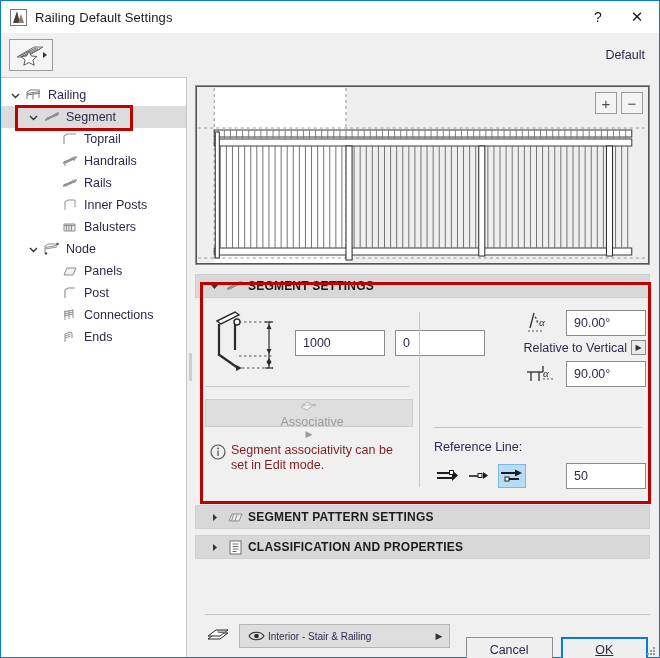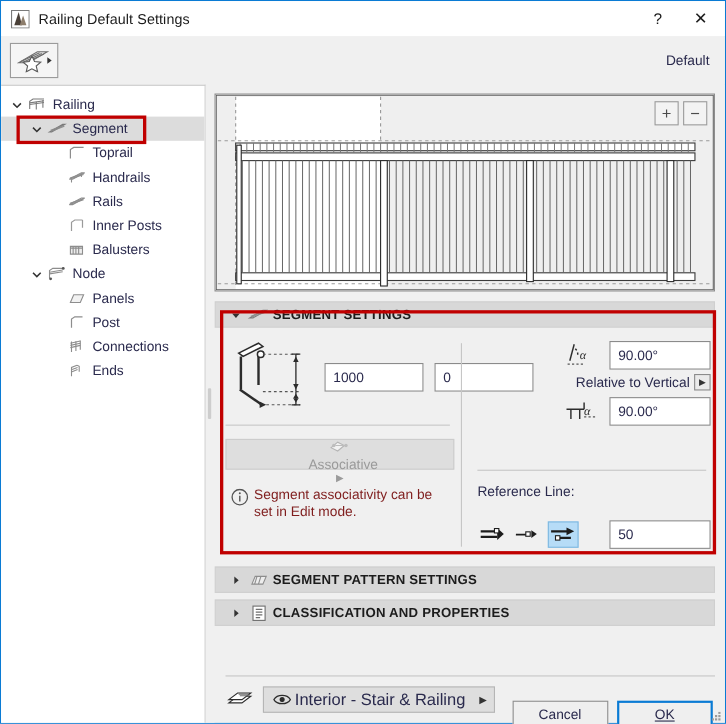--- a/index.html
+++ b/index.html
@@ -109,21 +109,21 @@
   .pdivider { width:1px; background:#c6c6c6; margin:2px 14px 2px 6px; flex:0 0 1px; }
   .pcol-right { flex:1 1 auto; padding-right:4px; }
 
   .field-row { display:flex; align-items:center; margin-bottom:10px; }
   .dim-icon { width:90px; flex:0 0 90px; display:flex; align-items:flex-start; justify-content:center; }
   .stack { display:flex; flex-direction:row; gap:10px; }
   .tf {
     width:90px; height:26px; border:1px solid #8b8b8b; background:#ffffff;
     display:flex; align-items:center; padding:0 7px; font-size:12.5px; color:#2a2a4d;
   }
-  .tf.wide { width:92px; }
+  .tf.wide { width:80px; }
 
   .hr-line { height:1px; background:#c6c6c6; margin:10px 4px 12px 0; }
 
   .assoc {
     height:28px; background:#dedede; border:1px solid #cccccc;
     display:flex; align-items:center; padding:0 6px; color:#9a9a9a;flex-direction:column;
   }
   .assoc-label { flex:1 1 auto; font-size:12.5px; padding-left:6px; color:#9a9a9a; }
   .assoc-arrow { color:#9a9a9a; font-size:9px; }
 
@@ -132,21 +132,21 @@
   .info-text { font-size:12.5px; color:#7f1d1d; line-height:15px; }
 
   .angle-row { display:flex; align-items:center; justify-content:flex-end; gap:8px; }
   .angle-ico { width:34px; flex:0 0 34px; display:flex; justify-content:flex-end; }
   .rel-row { display:flex; align-items:center; justify-content:flex-end; margin:4px 0 6px 0; gap:4px; }
   .rel-label { font-size:12.5px; color:#2a2a4d; }
   .mini-arrow {
     width:15px; height:15px; border:1px solid #8b8b8b; background:#eaeaea;
     display:flex; align-items:center; justify-content:center; font-size:8px; color:#333;
   }
-  .ref-title { font-size:12.5px; color:#2a2a4d; margin-bottom:19px; }
+  .ref-title { font-size:12.5px; color:#2a2a4d; margin-bottom:9px; }
   .ref-row { display:flex; align-items:center; }
   .ref-icons { display:flex; align-items:center; gap:4px; }
   .ref-ico {
     width:28px; height:24px; display:flex; align-items:center; justify-content:center;
     border:1px solid transparent;
   }
   .ref-ico.sel { background:#b6dcf7; border:1px solid #7fb8e0; }
   .ref-spacer { flex:1 1 auto; }
 
   .filler { flex:1 1 auto; }
@@ -156,21 +156,21 @@
   .bottombar {
     height:42px; flex:0 0 auto; display:flex; align-items:center;
     padding:0 2px 0 10px; gap:8px;
   }
   .layer-ico { width:26px; flex:0 0 26px; display:flex; align-items:center; justify-content:center; }
   .layer-dd {
     width:238px; height:24px; background:#dedede; border:1px solid #b5b5b5;
     display:flex; align-items:center; padding:0 6px;
   }
   .eye { width:20px; flex:0 0 20px; display:flex; align-items:center; justify-content:center; }
-  .layer-name { flex:1 1 auto; font-size:15px; color:#2a2a4d; padding-left:2px; }
+  .layer-name { flex:1 1 auto; font-size:10px; color:#2a2a4d; padding-left:2px; }
   .dd-arrow { font-size:9px; color:#333; }
   .bb-spacer { flex:1 1 auto; }
   .btn {
     width:99px; height:26px; border:1px solid #8e8e8e; background:#efefef;
     display:flex; align-items:center; justify-content:center;
     font-size:12.5px; color:#2a2a4d;margin-top:28px;
   }
   .btn.ok { border:2px solid #0a7bd4;text-decoration:underline; }
   .grip { position:absolute; right:3px; bottom:3px; width:9px; height:9px; }
 

